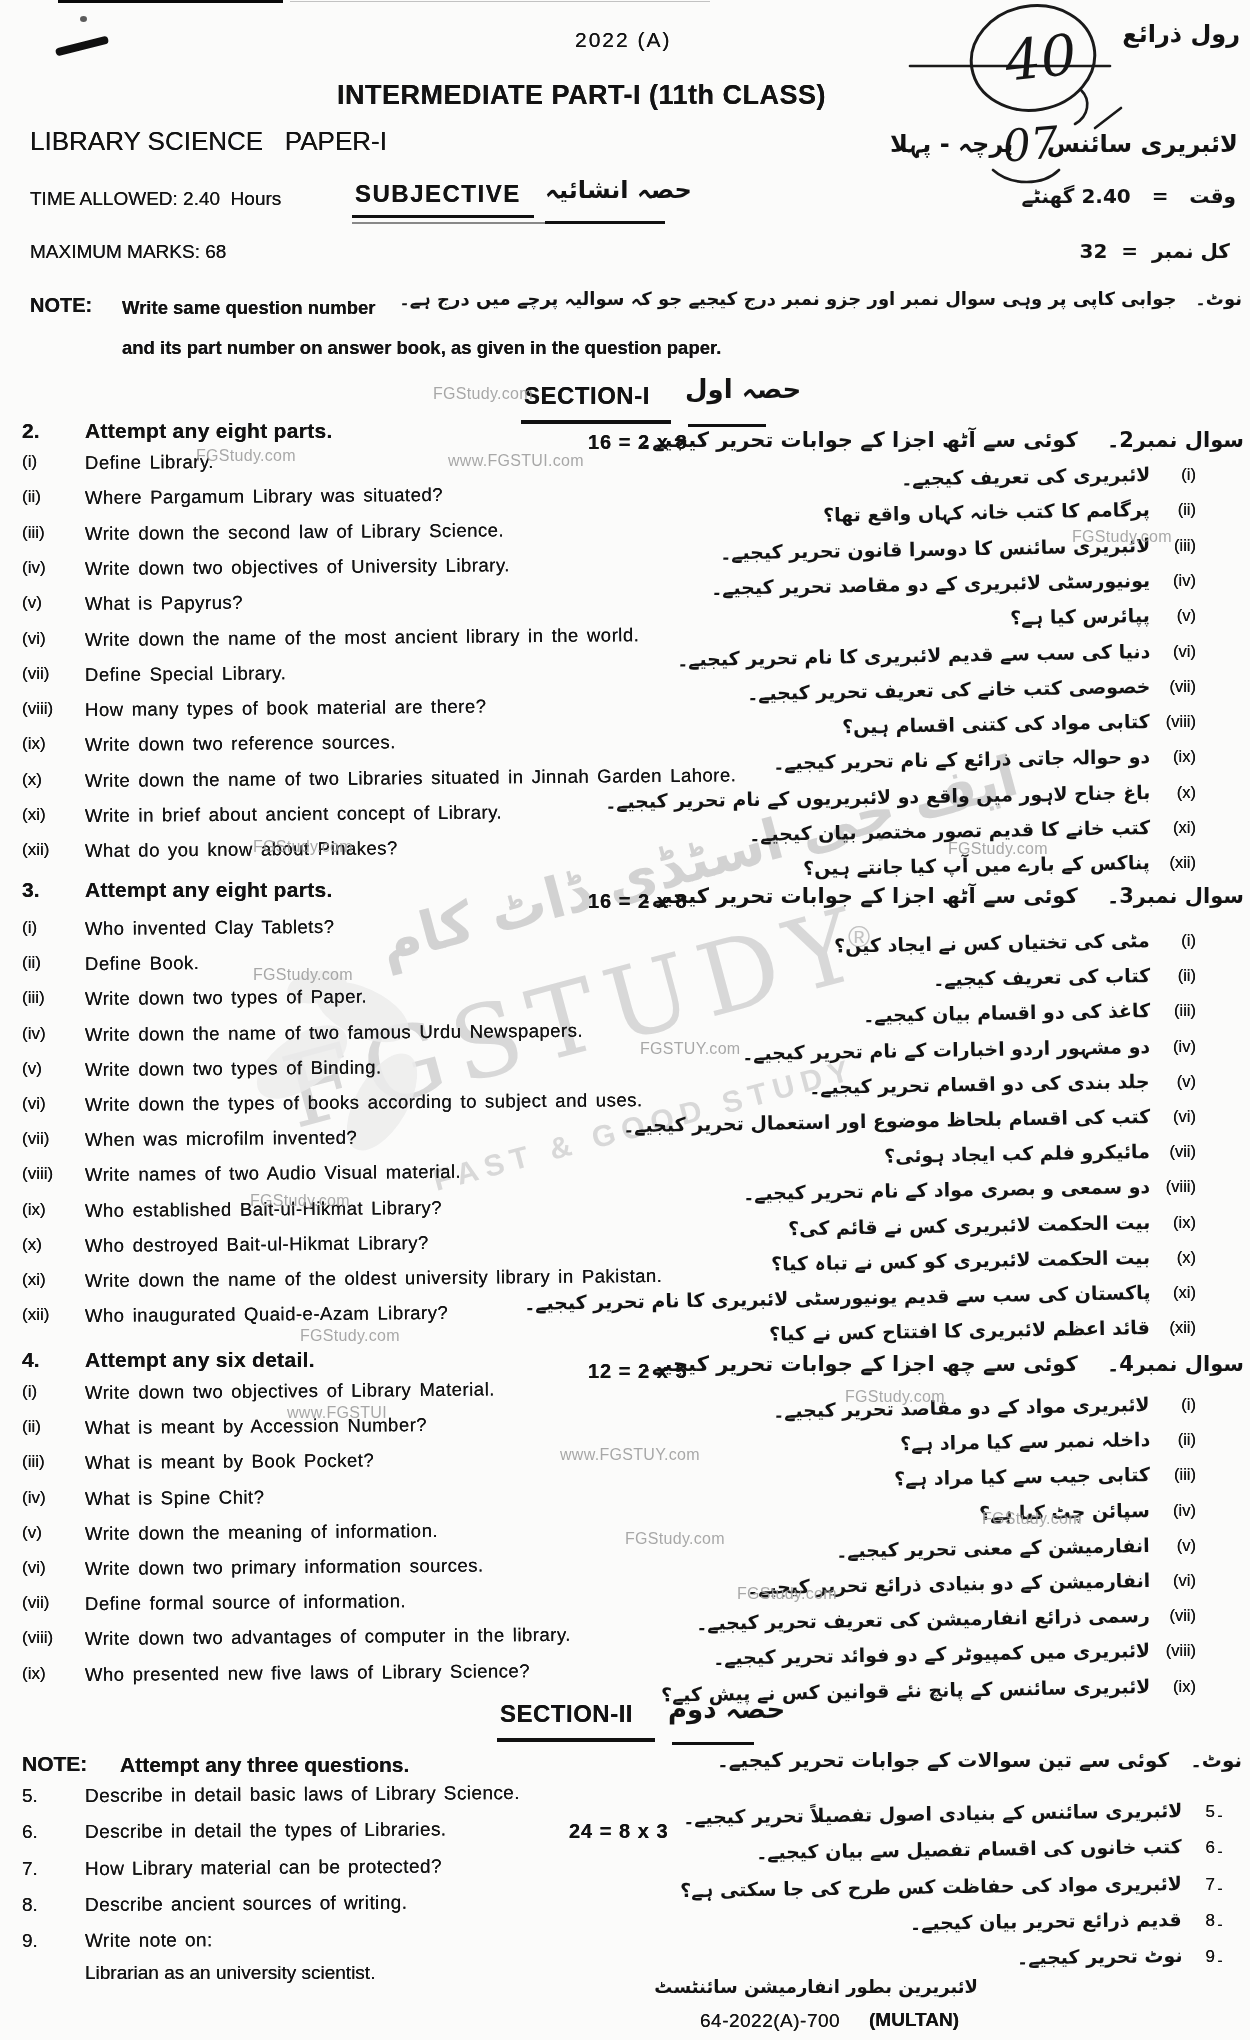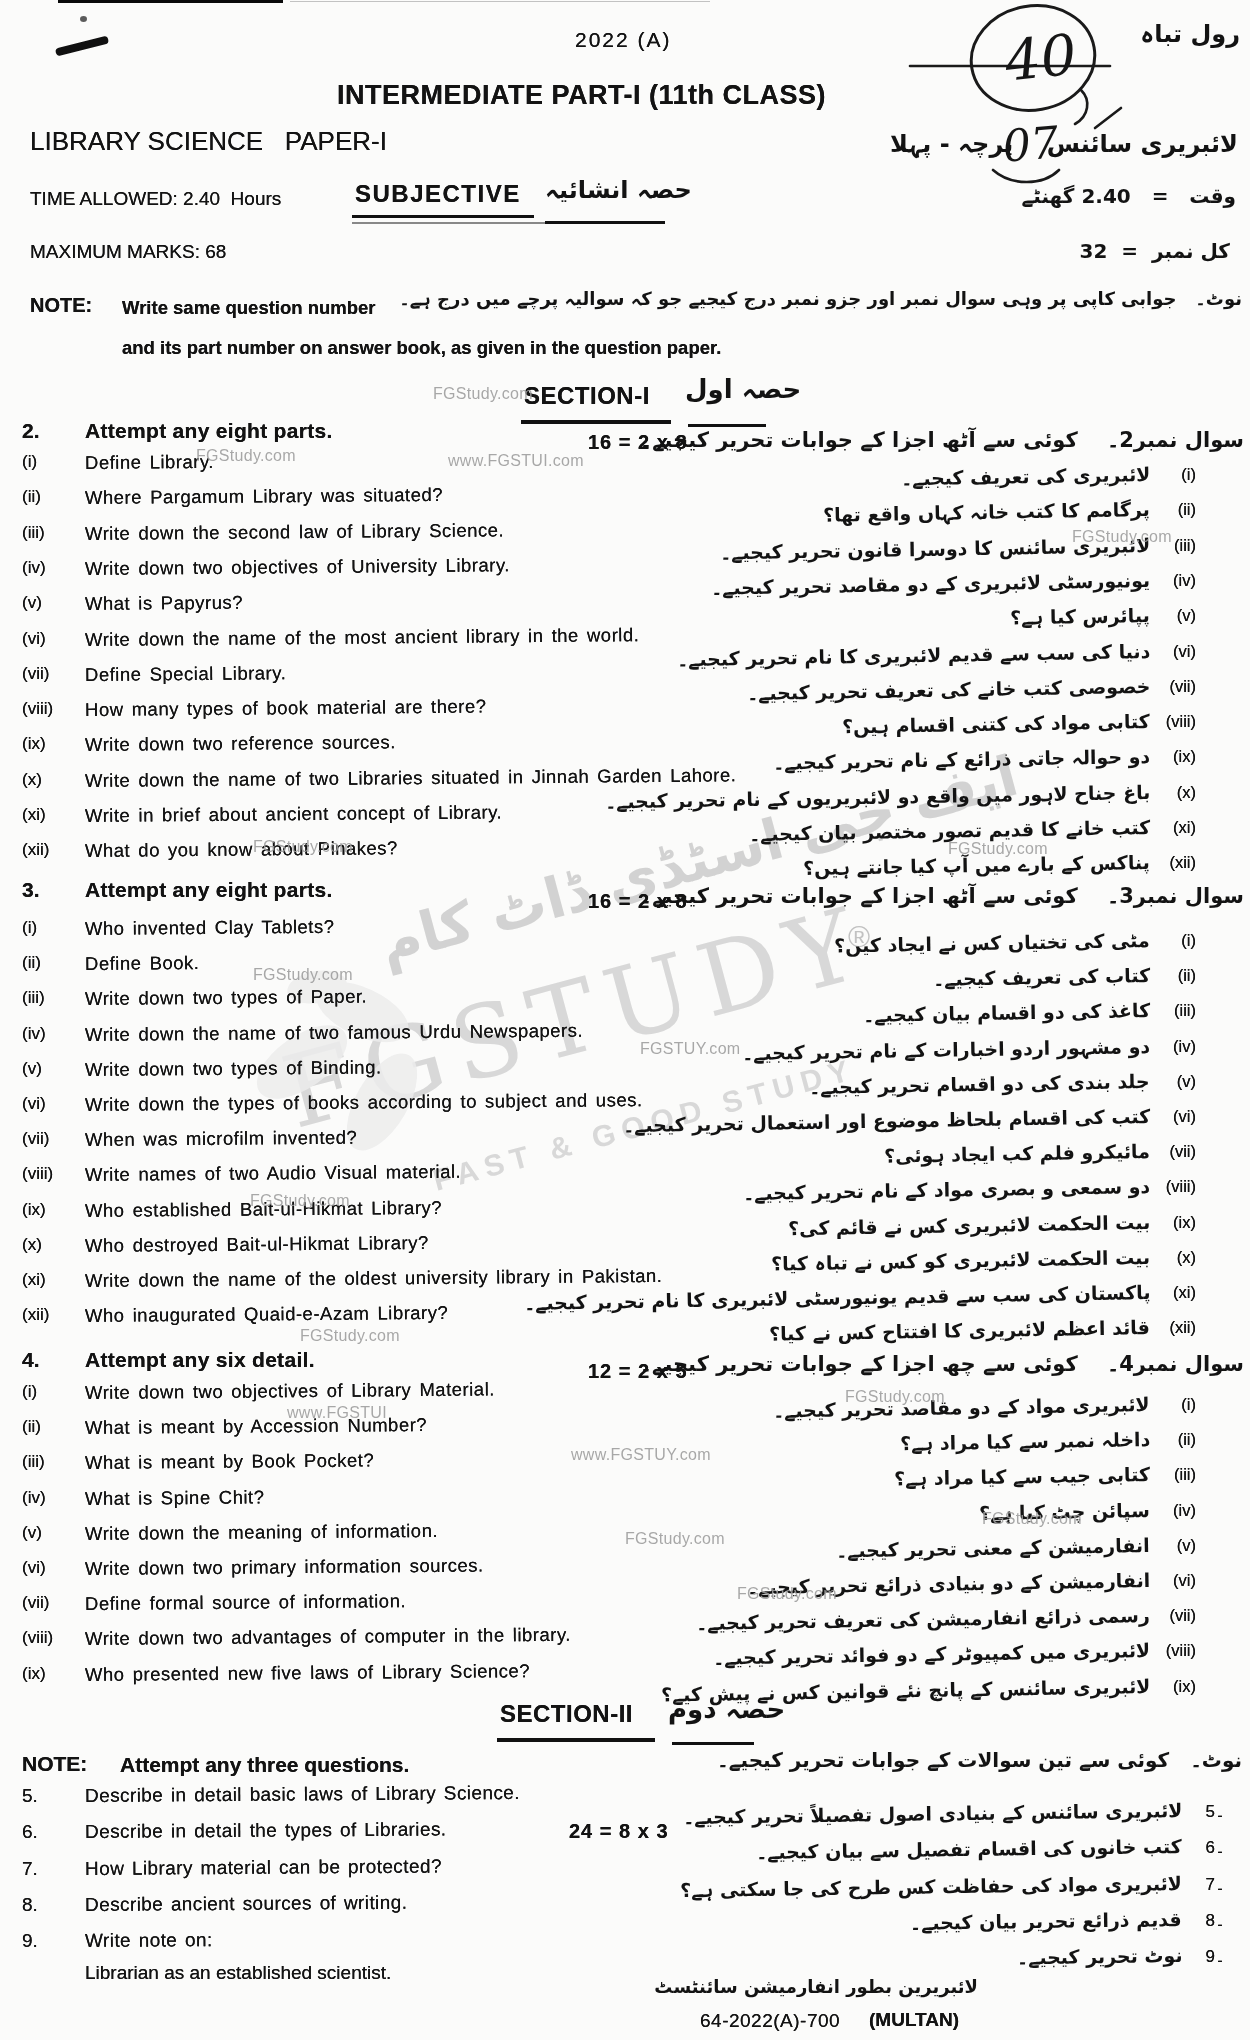--- a/index.html
+++ b/index.html
@@ -104,21 +104,21 @@
     <ellipse cx="130" cy="70" rx="50" ry="24" transform="rotate(25 130 70)"></ellipse>
     <ellipse cx="150" cy="160" rx="54" ry="26" transform="rotate(-60 150 160)"></ellipse>
     <ellipse cx="85" cy="45" rx="30" ry="16" transform="rotate(-10 85 45)"></ellipse>
   </g>
 </svg>
 
 <div class="abs t en" id="year">2022 (A)</div>
 <div class="abs t en" id="title">INTERMEDIATE PART-I (11th CLASS)</div>
 <div class="abs t en" id="subject">LIBRARY SCIENCE   PAPER-I</div>
 <div class="abs ur" id="subject-ur">لائبریری سائنس    پرچہ - پہلا</div>
-<div class="abs ur" id="roll-label">رول تباہ</div>
+<div class="abs ur" id="roll-label">رول ذرائع</div>
 
 <svg class="abs" id="hand-svg" width="370" height="205" viewBox="0 0 370 205">
   <g stroke="#1a1a1a" stroke-width="2.6" fill="none" stroke-linecap="round">
     <line x1="25" y1="64" x2="225" y2="64"></line>
     <ellipse cx="148" cy="56" rx="62" ry="52" transform="rotate(-10 148 56)" stroke-width="3"></ellipse>
     <path d="M196,88 c10,10 8,26 -6,34"></path>
     <path d="M108,168 c18,16 50,16 66,0"></path>
     <path d="M210,126 l26,-20"></path>
   </g>
   <text x="120" y="76" font-size="56" font-family="DejaVu Serif, serif" font-style="italic" fill="#161616" transform="rotate(-6 148 56)">40</text>
@@ -315,33 +315,33 @@
     <span class="wm-s" style="top: 452px; left: 448px;">www.FGSTUI.com</span>
     <span class="wm-s" style="top: 528px; left: 1072px;">FGStudy.com</span>
     <span class="wm-s" style="top: 838px; left: 253px;">FGStudy.com</span>
     <span class="wm-s" style="top: 840px; left: 948px;">FGStudy.com</span>
     <span class="wm-s" style="top: 966px; left: 253px;">FGStudy.com</span>
     <span class="wm-s" style="top: 1040px; left: 640px;">FGSTUY.com</span>
     <span class="wm-s" style="top: 1192px; left: 250px;">FGStudy.com</span>
     <span class="wm-s" style="top: 1327px; left: 300px;">FGStudy.com</span>
     <span class="wm-s" style="top: 1388px; left: 845px;">FGStudy.com</span>
     <span class="wm-s" style="top: 1404px; left: 287px;">www.FGSTUI</span>
-    <span class="wm-s" style="top: 1446px; left: 560px; margin-left: 11px;">www.FGSTUY.com</span>
+    <span class="wm-s" style="top: 1446px; left: 560px;">www.FGSTUY.com</span>
     <span class="wm-s" style="top: 1510px; left: 982px;">FGStudy.com</span>
     <span class="wm-s" style="top: 1530px; left: 625px;">FGStudy.com</span>
     <span class="wm-s" style="top: 1585px; left: 737px;">FGStudy.com</span>
   </div>
 
 <div class="abs t en" id="sec2">SECTION-II</div>
 <div class="abs ur" id="sec2-ur">حصہ دوم</div>
 <div class="ul" id="ul-sec2"></div>
 <div class="ul" id="ul-sec2-ur"></div>
 
 <div class="abs t en" id="s2note-label">NOTE:</div>
 <div class="abs t en" id="s2note">Attempt any three questions.</div>
 <div class="abs t en" id="s2marks">24 = 8 x 3</div>
 <div class="abs ur" id="s2note-ur">نوٹ۔   کوئی سے تین سوالات کے جوابات تحریر کیجیے۔</div>
 
-<div class="abs t en" id="q9sub">Librarian as an established scientist.</div>
+<div class="abs t en" id="q9sub">Librarian as an university scientist.</div>
 <div class="abs ur" id="q9sub-ur">لائبریرین بطور انفارمیشن سائنٹسٹ</div>
 
 <div class="abs t en" id="footer-code">64-2022(A)-700</div>
 <div class="abs t en" id="footer-city">(MULTAN)</div>
 
 </body></html>

